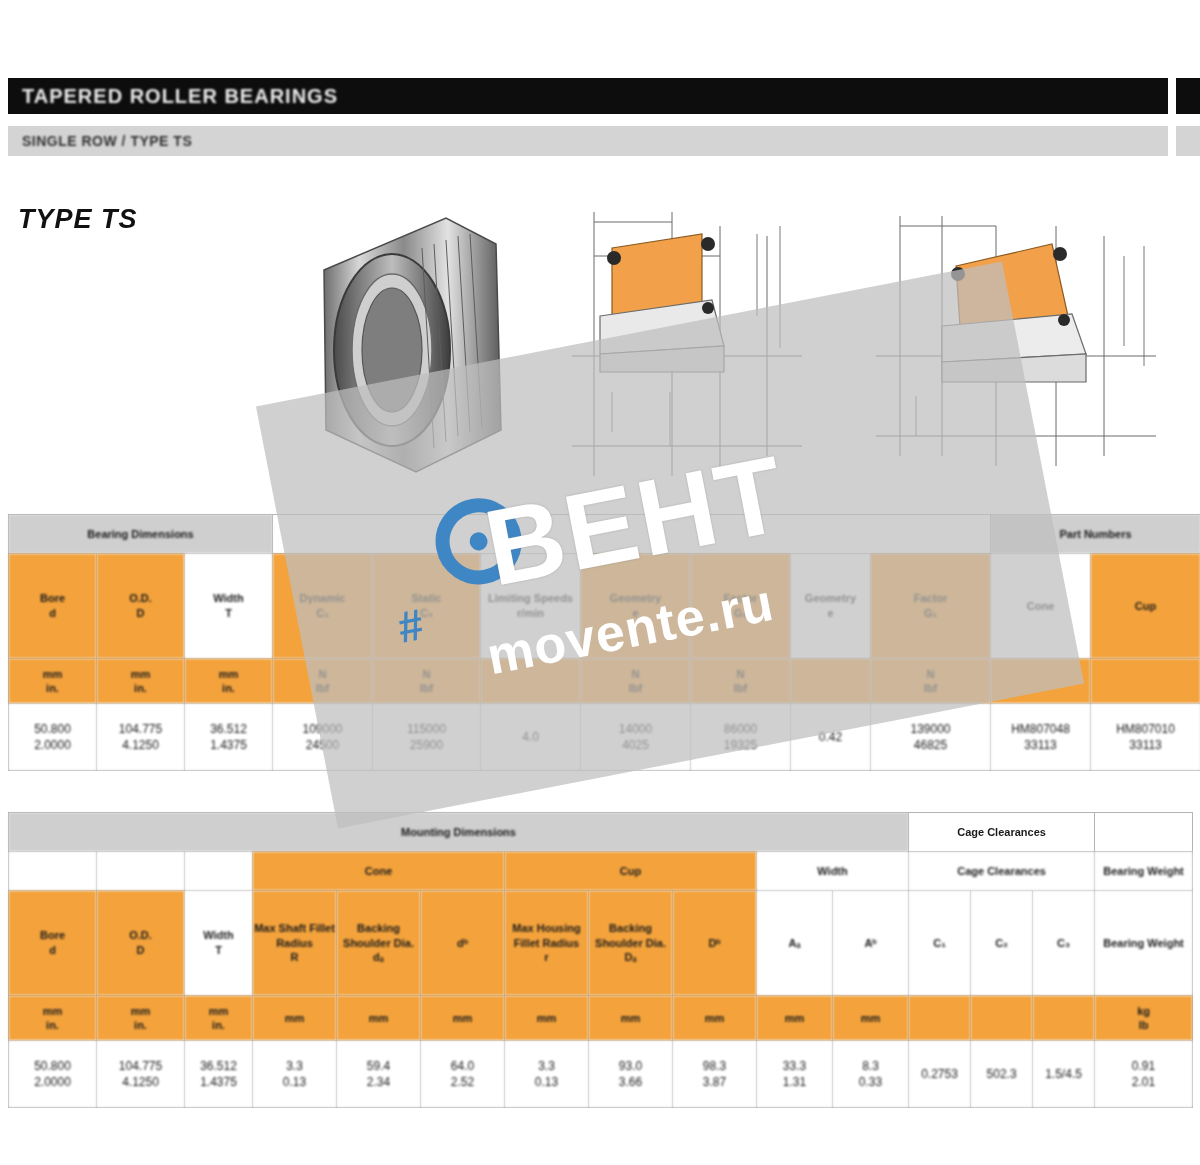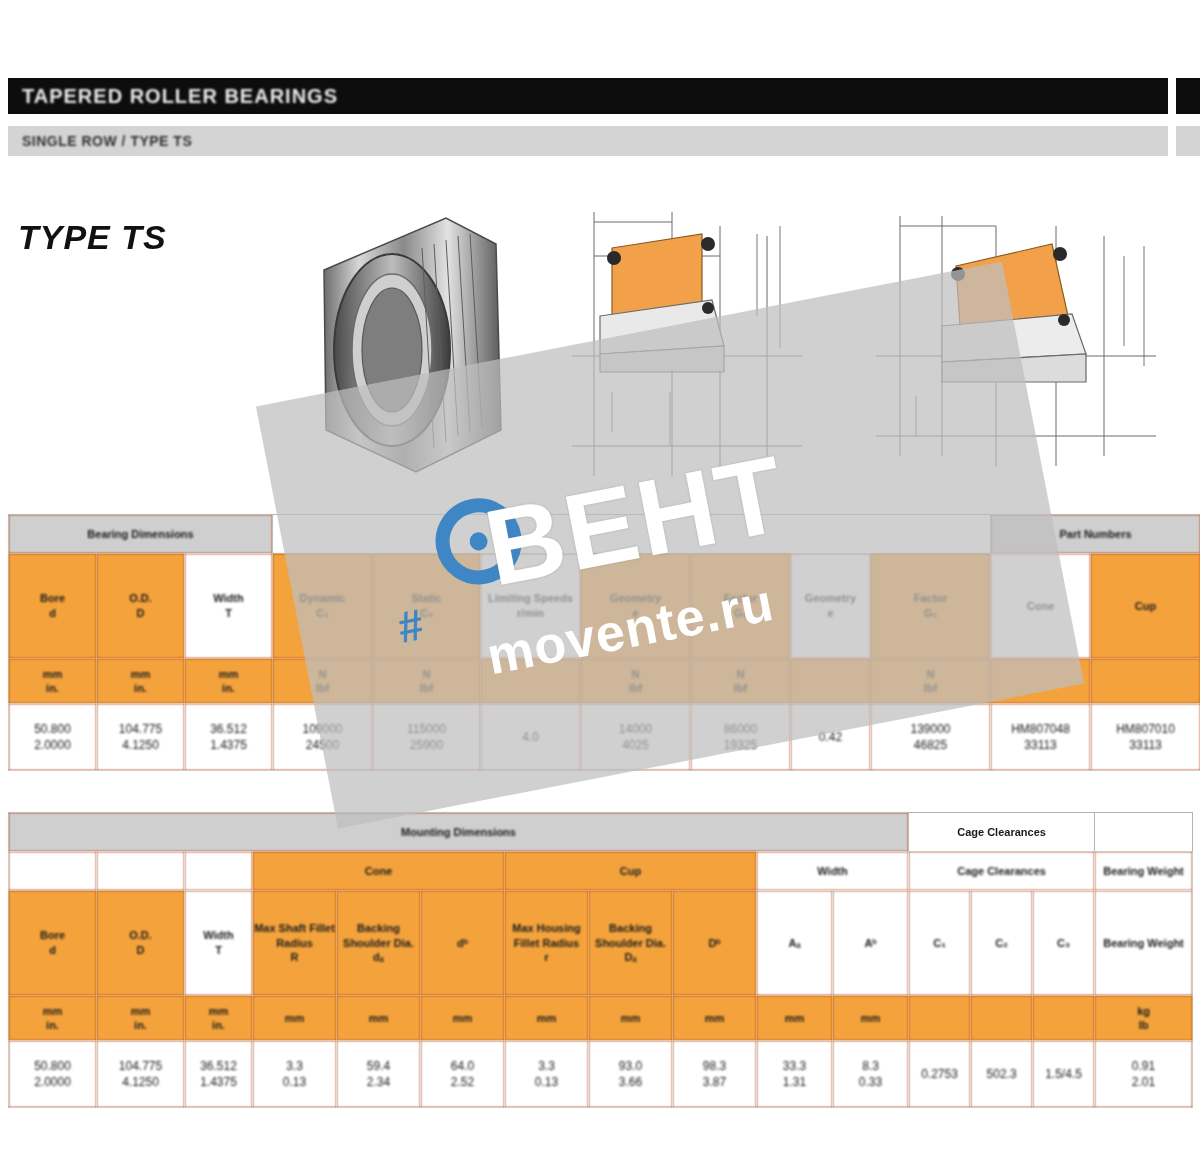--- a/index.html
+++ b/index.html
@@ -75,22 +75,22 @@
     top: 126px;
     width: 24px;
     height: 30px;
     background: #d4d4d4;
   }
 
   
   .type-label {
     position: absolute;
     left: 18px;
-    top: 218px;
-    font-size: 34px;
+    top: 204px;
+    font-size: 27px;
     font-style: italic;
     font-weight: bold;
     color: #111;
     letter-spacing: 1px;
   }
 
   
   .bearing-photo {
     position: absolute;
     left: 296px;
@@ -110,21 +110,21 @@
   table {
     border-collapse: collapse;
     table-layout: fixed;
     font-family: "Liberation Sans", sans-serif;
   }
   .tbl {
     position: absolute;
     left: 8px;
     width: 1184px;
     border: 1px solid #9a9a9a;
-    background: #c2410c;
+    background: #e5e5e5;
     padding-left: 29px;
   }
   .tbl-1 { top: 514px; }
   .tbl-2 { top: 812px; }
   .tbl td, .tbl th {
     border: 1px solid #b4b4b4;
     text-align: center;
     vertical-align: middle;
     font-size: 11px;
     color: #1a1a1a;

